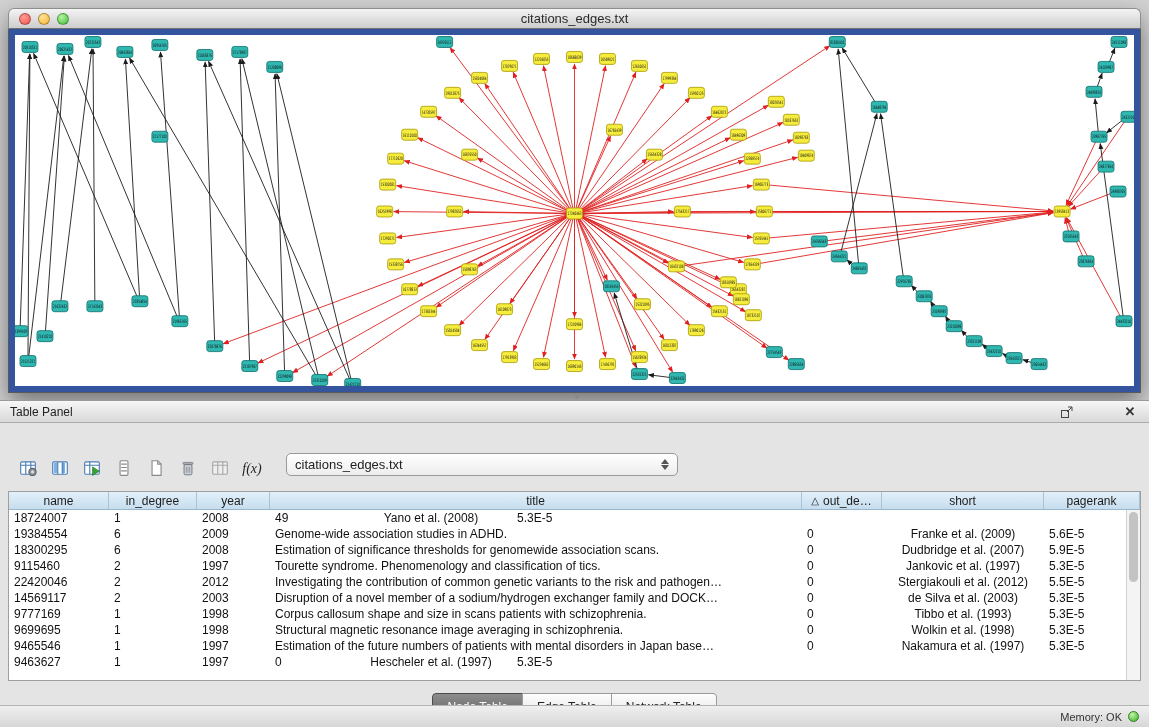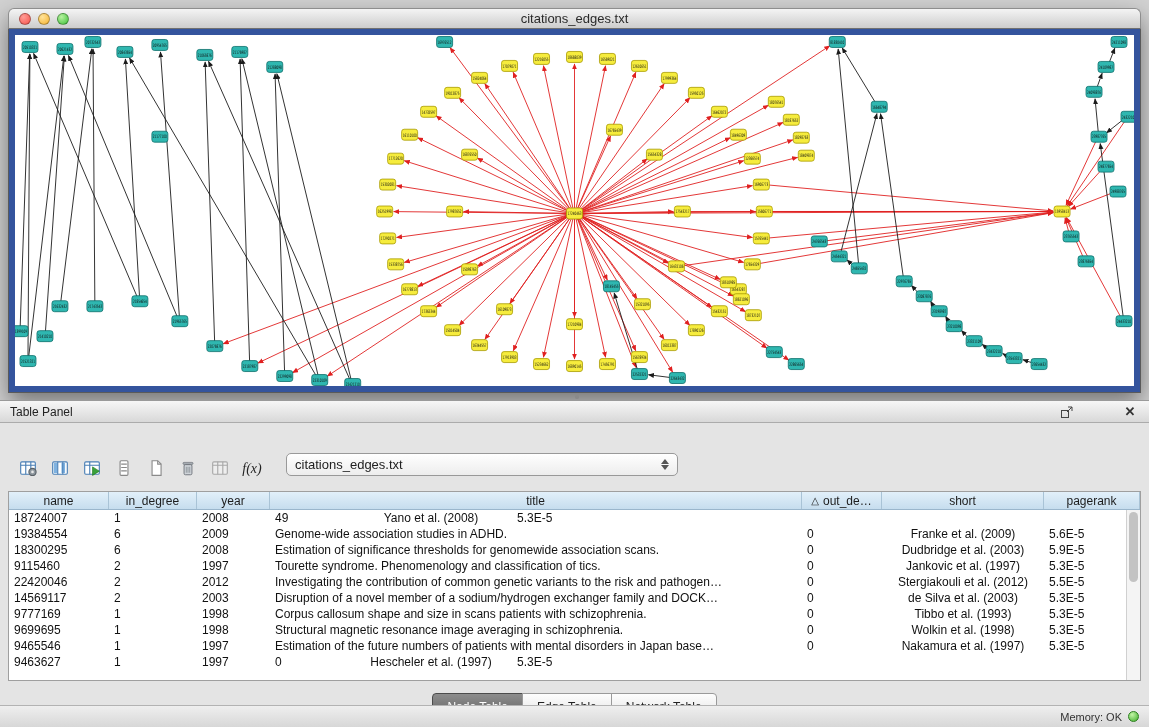--- a/index.html
+++ b/index.html
@@ -783,21 +783,21 @@
           <div class="td col-4">0</div>
           <div class="td col-5 center">Franke et al. (2009)</div>
           <div class="td col-6">5.6E-5</div>
         </div>
         <div class="tr">
           <div class="td col-0">18300295</div>
           <div class="td col-1">6</div>
           <div class="td col-2">2008</div>
           <div class="td col-3">Estimation of significance thresholds for genomewide association scans.</div>
           <div class="td col-4">0</div>
-          <div class="td col-5 center">Dudbridge et al. (2003)</div>
+          <div class="td col-5 center">Dudbridge et al. (2007)</div>
           <div class="td col-6">5.9E-5</div>
         </div>
         <div class="tr">
           <div class="td col-0">9115460</div>
           <div class="td col-1">2</div>
           <div class="td col-2">1997</div>
           <div class="td col-3">Tourette syndrome. Phenomenology and classification of tics.</div>
           <div class="td col-4">0</div>
           <div class="td col-5 center">Jankovic et al. (1997)</div>
           <div class="td col-6">5.3E-5</div>

